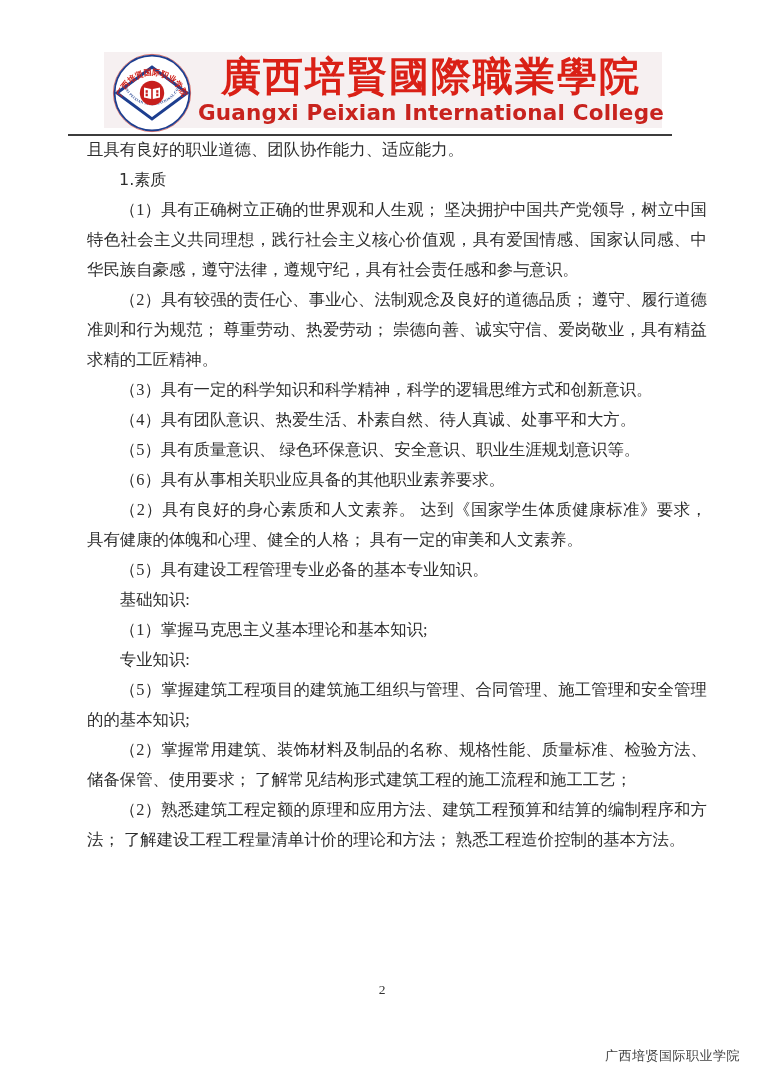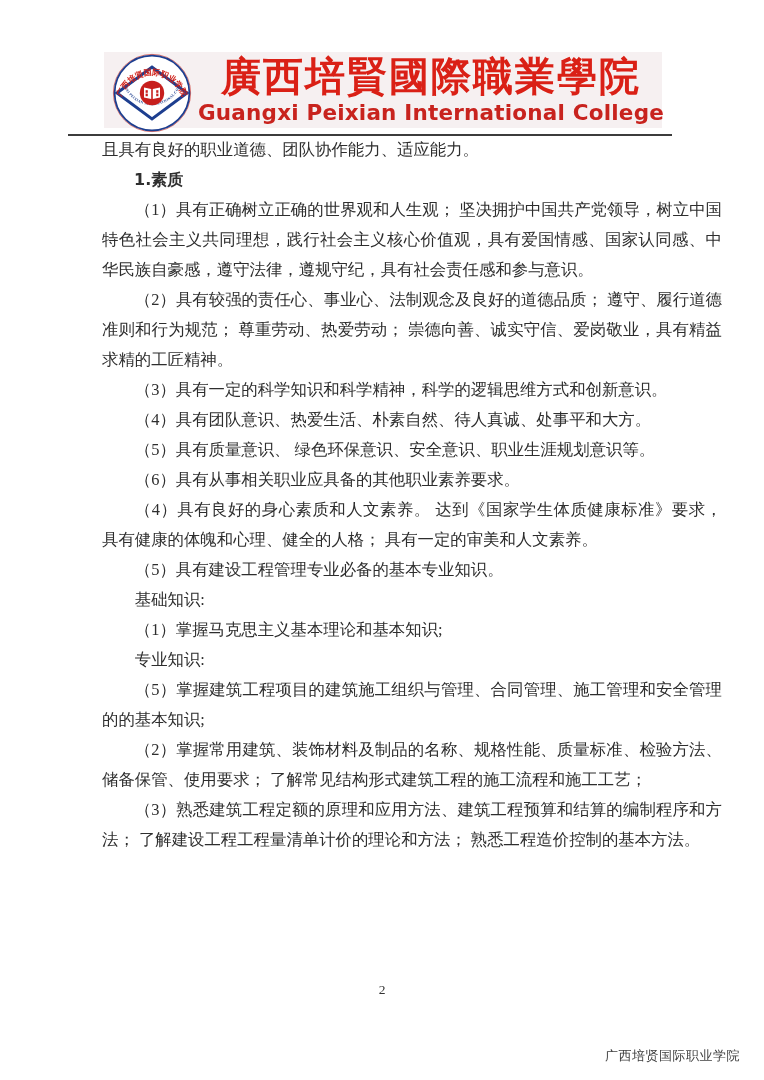--- a/index.html
+++ b/index.html
@@ -26,27 +26,27 @@
   }
   .title-en {
     font-family:"DejaVu Sans","Liberation Sans",sans-serif;
     font-size:21.5px; font-weight:bold; color:#c8231e; letter-spacing:0.2px;
     white-space:nowrap; margin-top:1px;
   }
   .rule { position:absolute; left:68px; top:134px; width:604px; height:2px; background:#3c3c3c; }
 
   
   .doc-body {
-    position:absolute; left:102px; top:135px; width:620px;
+    position:absolute; left:87px; top:135px; width:620px;
     font-size:16.4px; line-height:30px; color:#2e2e2e; text-align:justify;
   }
   .para { margin:0; text-indent:2em; }
   .noindent { text-indent:0; }
   .heading {
-    margin:0; text-indent:2em; font-weight:bold;
+    margin:0; text-indent:2em; font-weight:normal;
     font-family:"DejaVu Sans","Liberation Sans",sans-serif;
     font-size:16px;
   }
 
   
   .page-number {
     position:absolute; left:0; top:982px; width:100%;
     text-align:center; font-size:13.5px; color:#333;
   }
   .footer-right {
@@ -98,26 +98,26 @@
 
   <main class="doc-body">
     <p class="para noindent">且具有良好的职业道德、团队协作能力、适应能力。</p>
     <p class="heading">1.素质</p>
     <p class="para">（1）具有正确树立正确的世界观和人生观； 坚决拥护中国共产党领导，树立中国特色社会主义共同理想，践行社会主义核心价值观，具有爱国情感、国家认同感、中华民族自豪感，遵守法律，遵规守纪，具有社会责任感和参与意识。</p>
     <p class="para">（2）具有较强的责任心、事业心、法制观念及良好的道德品质； 遵守、履行道德准则和行为规范； 尊重劳动、热爱劳动； 崇德向善、诚实守信、爱岗敬业，具有精益求精的工匠精神。</p>
     <p class="para">（3）具有一定的科学知识和科学精神，科学的逻辑思维方式和创新意识。</p>
     <p class="para">（4）具有团队意识、热爱生活、朴素自然、待人真诚、处事平和大方。</p>
     <p class="para">（5）具有质量意识、 绿色环保意识、安全意识、职业生涯规划意识等。</p>
     <p class="para">（6）具有从事相关职业应具备的其他职业素养要求。</p>
-    <p class="para">（4）具有良好的身心素质和人文素养。 达到《国家学生体质健康标准》要求， 具有健康的体魄和心理、健全的人格； 具有一定的审美和人文素养。</p>
+    <p class="para">（2）具有良好的身心素质和人文素养。 达到《国家学生体质健康标准》要求， 具有健康的体魄和心理、健全的人格； 具有一定的审美和人文素养。</p>
     <p class="para">（5）具有建设工程管理专业必备的基本专业知识。</p>
     <p class="para">基础知识:</p>
     <p class="para">（1）掌握马克思主义基本理论和基本知识;</p>
     <p class="para">专业知识:</p>
     <p class="para">（5）掌握建筑工程项目的建筑施工组织与管理、合同管理、施工管理和安全管理的的基本知识;</p>
     <p class="para">（2）掌握常用建筑、装饰材料及制品的名称、规格性能、质量标准、检验方法、储备保管、使用要求； 了解常见结构形式建筑工程的施工流程和施工工艺；</p>
-    <p class="para">（3）熟悉建筑工程定额的原理和应用方法、建筑工程预算和结算的编制程序和方法； 了解建设工程工程量清单计价的理论和方法； 熟悉工程造价控制的基本方法。</p>
+    <p class="para">（2）熟悉建筑工程定额的原理和应用方法、建筑工程预算和结算的编制程序和方法； 了解建设工程工程量清单计价的理论和方法； 熟悉工程造价控制的基本方法。</p>
   </main>
 
   <div class="page-number">2</div>
   <div class="footer-right">广西培贤国际职业学院</div>
 
 </div>
 
 </body></html>

